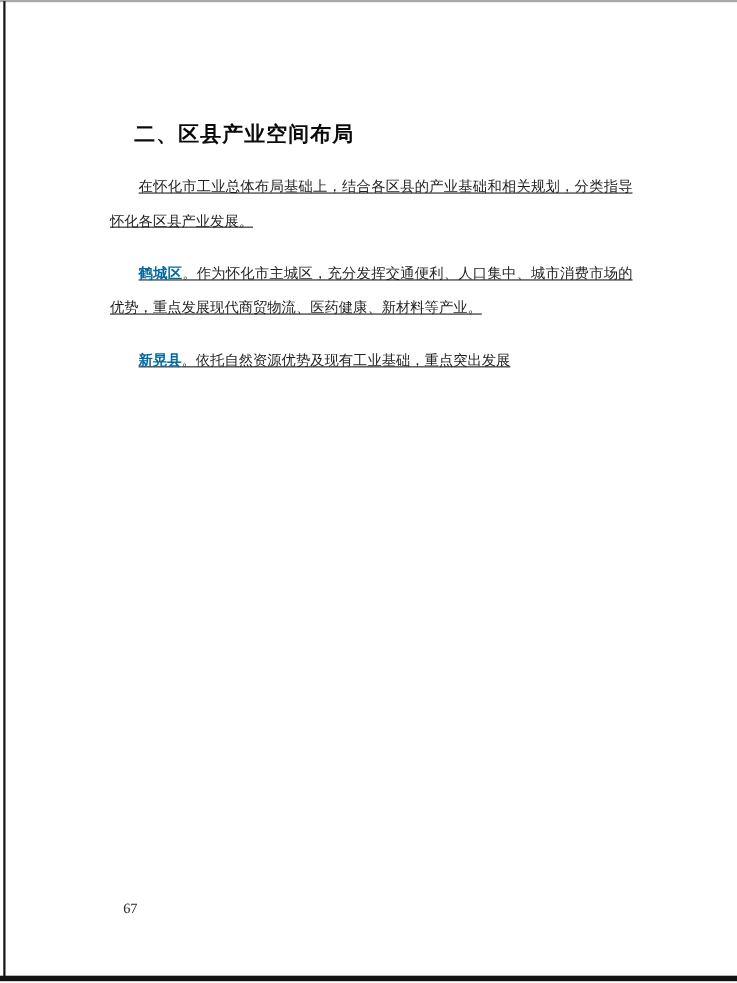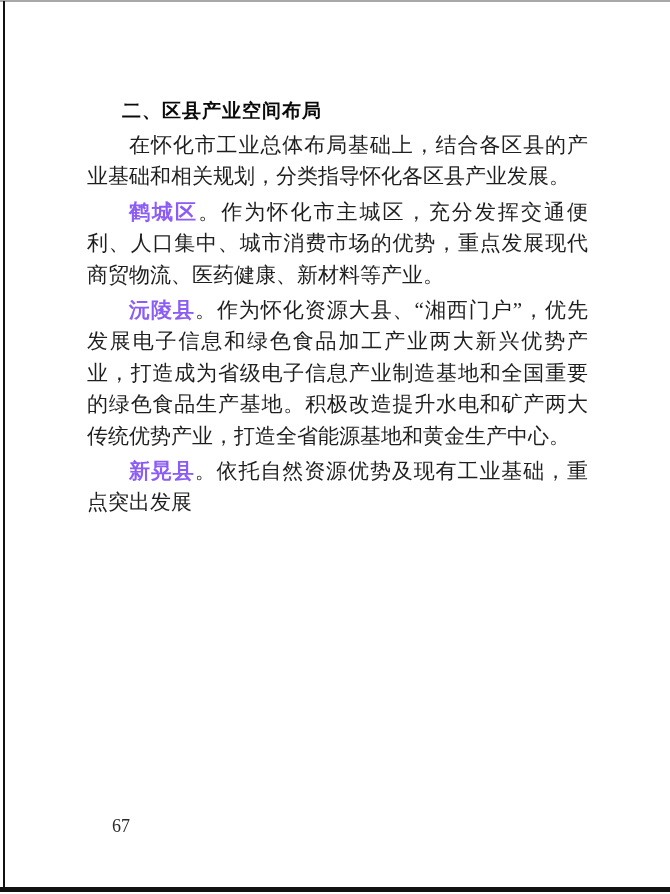--- a/index.html
+++ b/index.html
@@ -19,66 +19,66 @@
   .border-left {
     position: absolute; top: 1px; left: 3px;
     width: 2px; height: 889px; background: #121212;
   }
   .border-bottom {
     position: absolute; top: 887px; left: 0;
     width: 670px; height: 5px; background: #121212;
   }
   .content {
     position: absolute;
-    left: 84px; top: 96px;
+    left: 84px; top: 108px;
     width: 507px;
   }
   .heading {
     font-family: "Liberation Sans", "DejaVu Sans", sans-serif;
     font-size: 19px;
     font-weight: bold;
     line-height: 30px;
     margin: 0 0 4px 0;
     text-indent: 2em;
     letter-spacing: 1px;
     color: #0a0a0a;
   }
   .body-para {
-    margin: 3px;
-    font-size: 21px;
+    margin: 16px;
+    font-size: 13px;
     line-height: 31.4px;
     text-align: justify;
     text-indent: 2em;
     color: #1f1f1f;
+    text-decoration: underline;
   }
   .body-para b {
     font-family: "Liberation Sans", "DejaVu Sans", sans-serif;
     font-weight: bold;
-    color: #8b5cf6;
+    color: #0369a1;
   }
   .page-number {
     position: absolute;
     left: 112px; top: 816px;
-    font-size: 18px;
+    font-size: 13px;
     line-height: 20px;
     color: #2a2a2a;
   }
 </style>
 </head>
 <body>
 
 <div class="page">
   <div class="border-top"></div>
   <div class="border-left"></div>
   <div class="border-bottom"></div>
 
   <div class="content">
     <h2 class="heading">二、区县产业空间布局</h2>
     <div>
         <p class="body-para"><span>在怀化市工业总体布局基础上，结合各区县的产业基础和相关规划，分类指导怀化各区县产业发展。</span></p>
         <p class="body-para"><b>鹤城区</b><span>。作为怀化市主城区，充分发挥交通便利、人口集中、城市消费市场的优势，重点发展现代商贸物流、医药健康、新材料等产业。</span></p>
-        <p class="body-para"><b>沅陵县</b><span>。作为怀化资源大县、“湘西门户”，优先发展电子信息和绿色食品加工产业两大新兴优势产业，打造成为省级电子信息产业制造基地和全国重要的绿色食品生产基地。积极改造提升水电和矿产两大传统优势产业，打造全省能源基地和黄金生产中心。</span></p>
         <p class="body-para"><b>新晃县</b><span>。依托自然资源优势及现有工业基础，重点突出发展</span></p>
       </div>
   </div>
 
   <div class="page-number">67</div>
 </div>
 
 </body></html>

